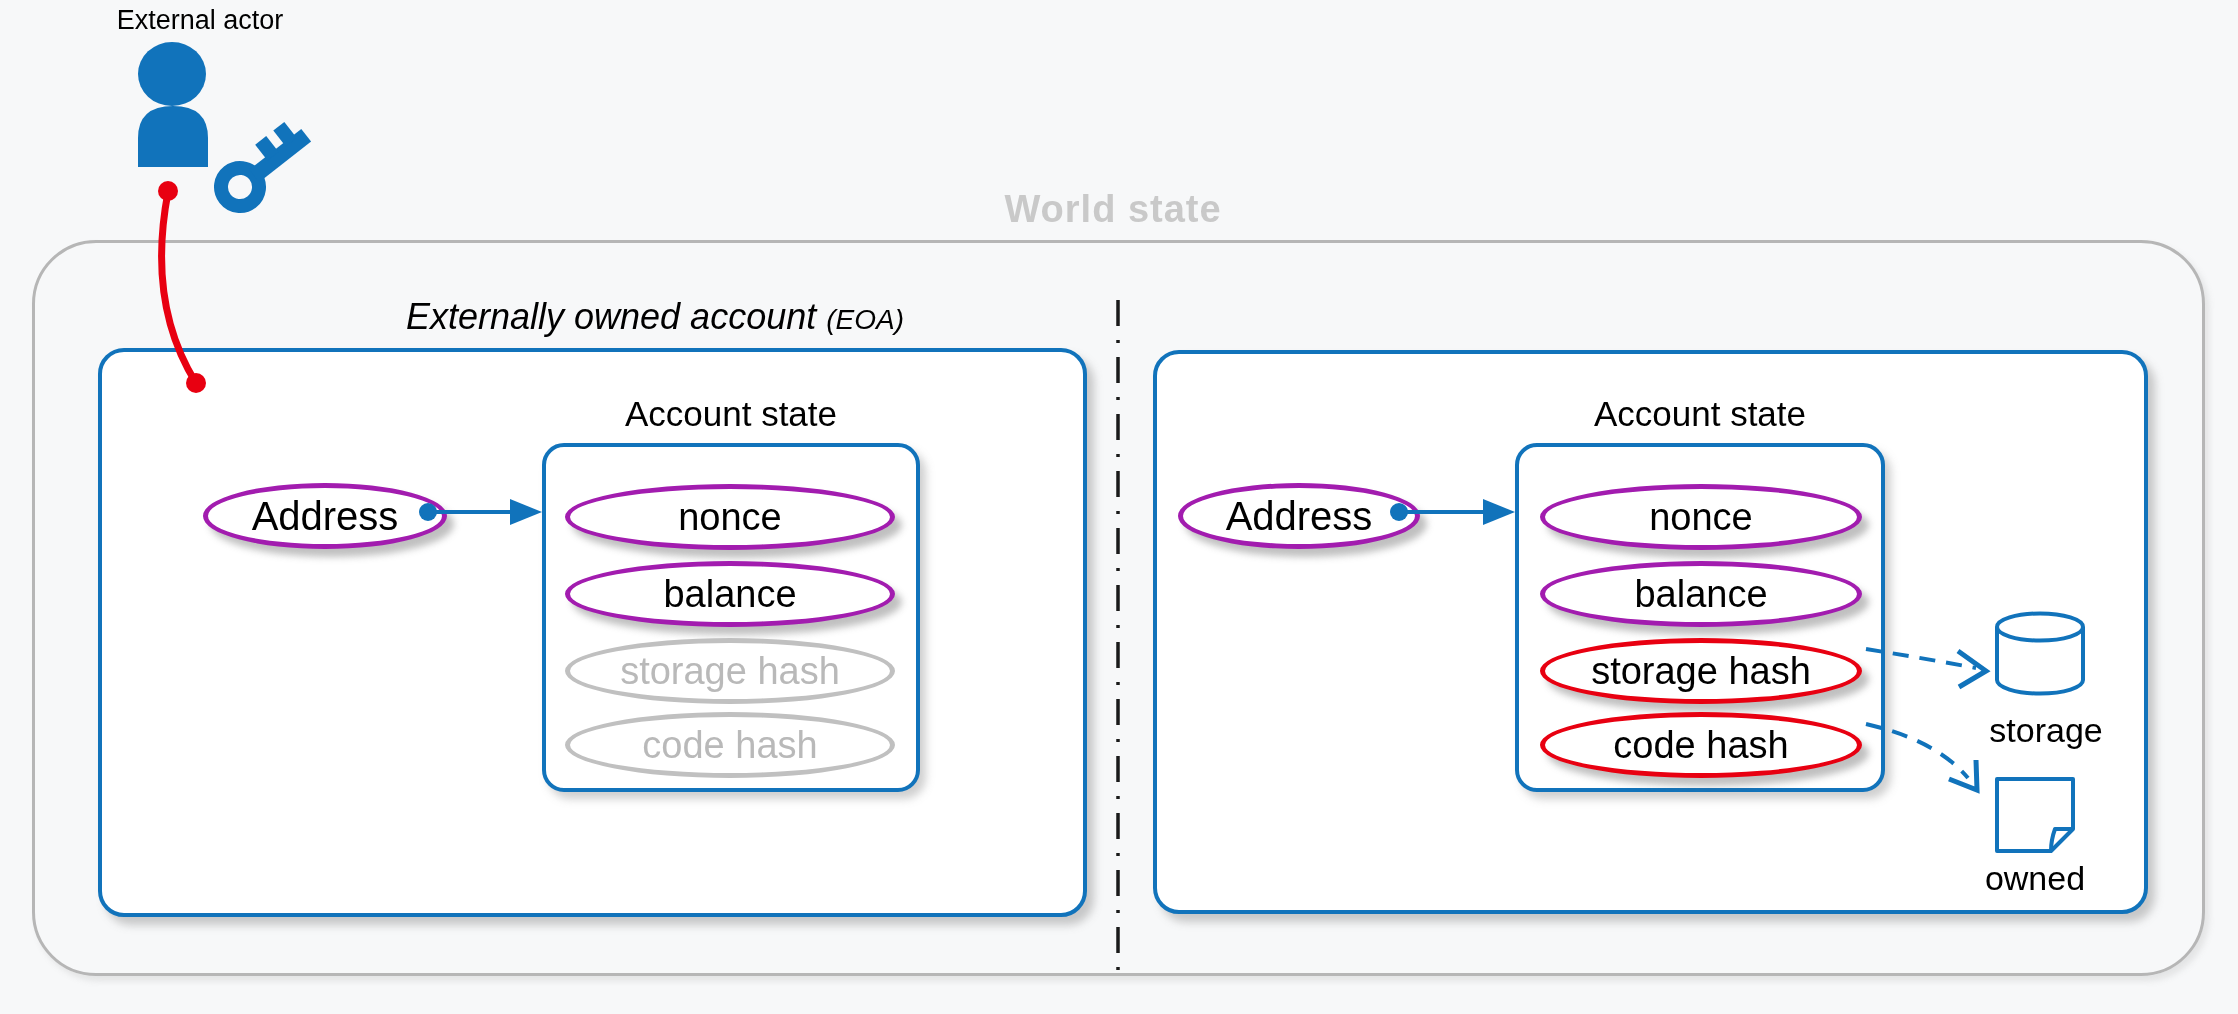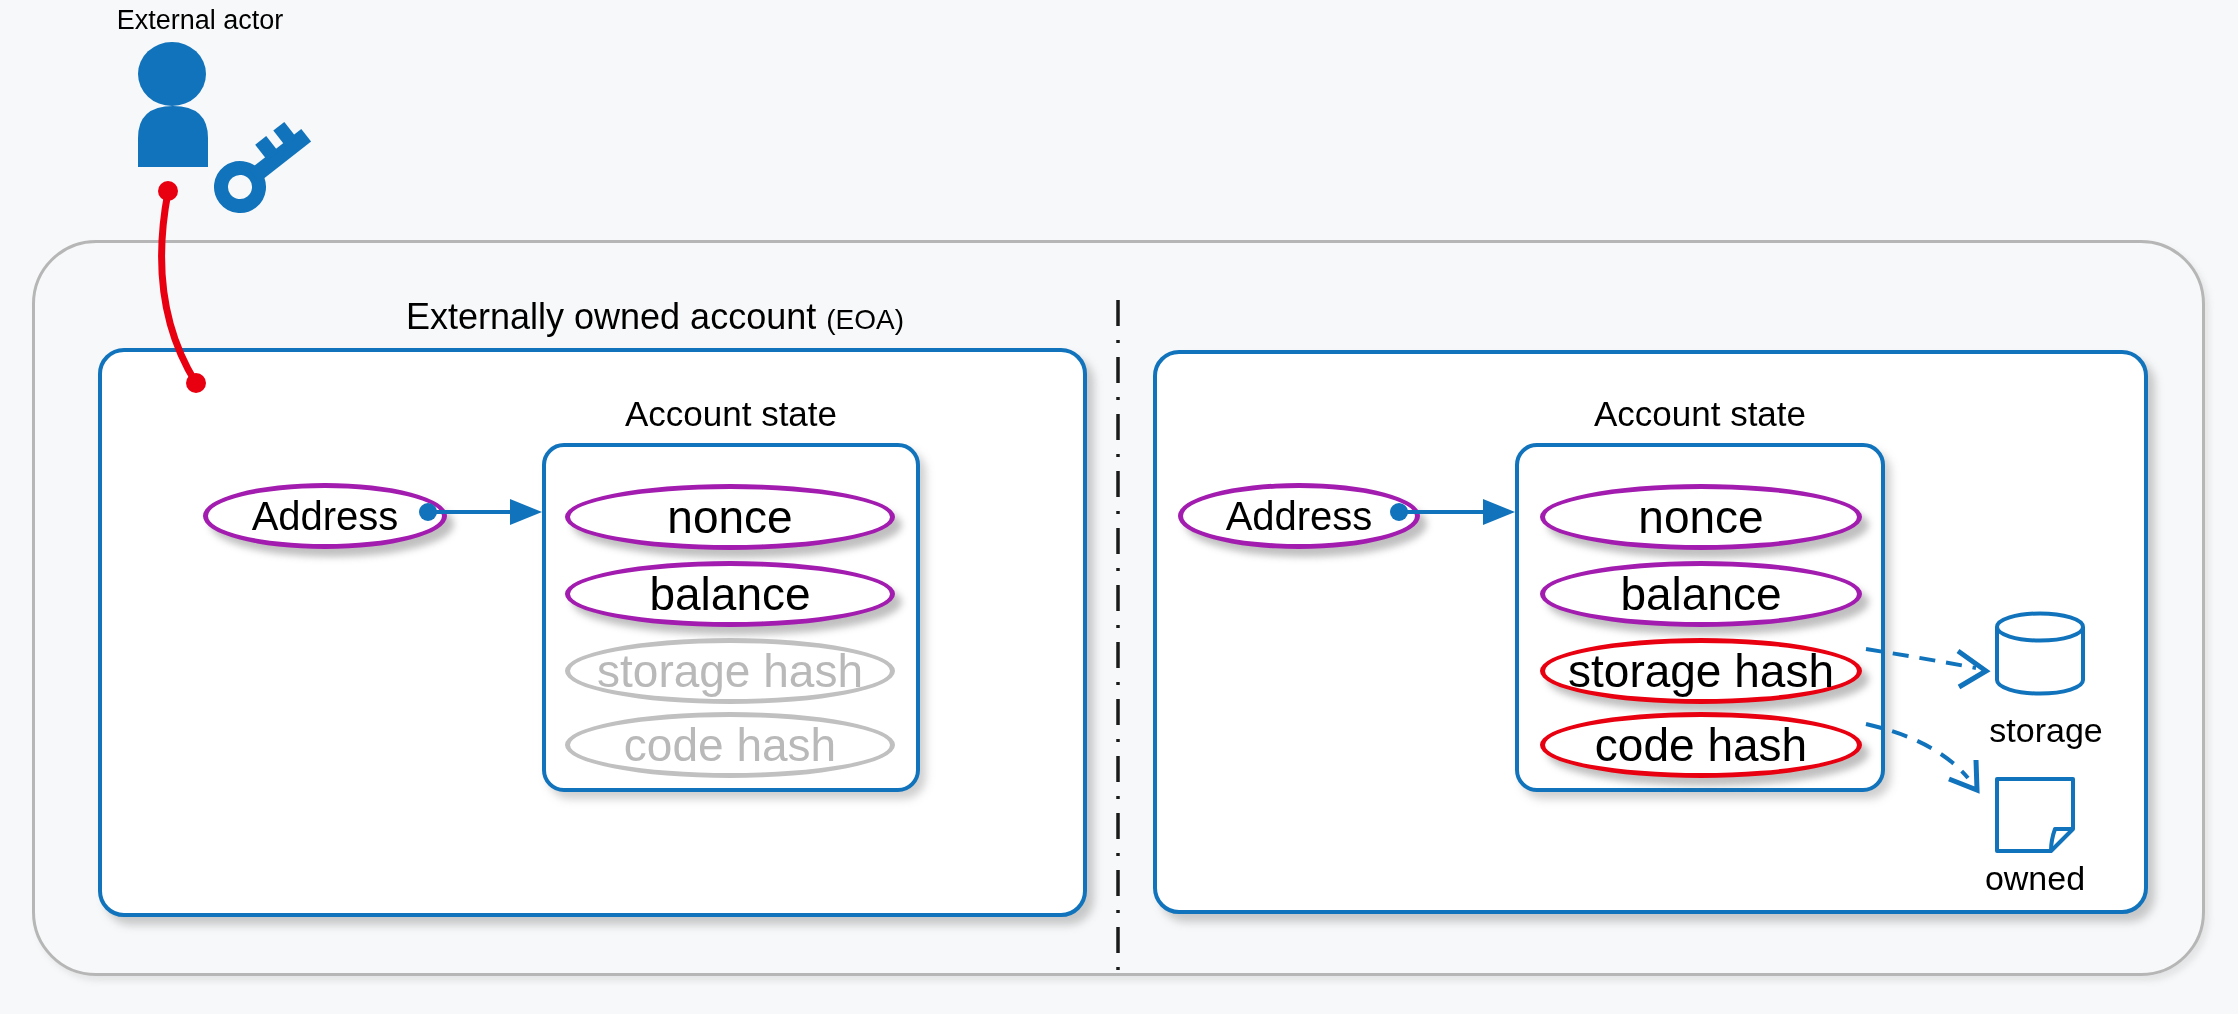--- a/index.html
+++ b/index.html
@@ -27,42 +27,42 @@
   .external-actor-label{left:58px;top:5px;width:284px;font-size:27px;}
 
   .panel{
     position:absolute;background:#ffffff;
     border:4px solid #1173bb;border-radius:26px;
     box-shadow:7px 8px 9px rgba(110,110,110,0.35);
   }
   .eoa-panel{left:98px;top:348px;width:981px;height:561px;}
   .contract-panel{left:1153px;top:350px;width:987px;height:556px;}
 
-  .panel-title{font-size:36px;}
+  .panel-title{font-size:36px;font-style:italic;}
   .panel-title .suffix{font-size:28px;}
   .eoa-title{left:255px;top:296px;width:800px;}
   .contract-title{left:1230px;top:298px;width:800px;}
 
   .account-state-title{font-size:35px;}
   .as-left{left:531px;top:394px;width:400px;}
   .as-right{left:1500px;top:394px;width:400px;}
 
   .inner-box{
     position:absolute;background:#ffffff;
     border:4px solid #1173bb;border-radius:22px;
     box-shadow:6px 7px 8px rgba(120,120,120,0.35);
   }
   .inner-left{left:542px;top:443px;width:370px;height:341px;}
   .inner-right{left:1515px;top:443px;width:362px;height:341px;}
 
   .oval{
     position:absolute;height:56px;background:#fff;
     border-radius:50%;
     display:flex;align-items:center;justify-content:center;
-    font-size:46px;
+    font-size:38px;
   }
   .oval.blue{border:5px solid #a21caf;box-shadow:7px 8px 7px rgba(115,115,115,0.45);}
   .oval.red{border:5px solid #e80011;box-shadow:7px 8px 7px rgba(115,115,115,0.45);}
   .oval.muted{border:5px solid #c0c0c0;color:#b9b9b9;box-shadow:none;}
 
   .address-oval{font-size:40px;}
   .addr-left{left:203px;top:483px;width:234px;}
   .addr-right{left:1178px;top:483px;width:232px;}
 
   .fld-l{left:565px;width:320px;}
@@ -76,20 +76,21 @@
   .code-label{left:1935px;top:859px;width:200px;font-size:34px;}
 
   svg.overlay{position:absolute;left:0;top:0;pointer-events:none;}
 </style>
 </head>
 <body>
 
 <div class="canvas">
 
   <div class="label external-actor-label">External actor</div>
+  <div class="label world-state-label">World state</div>
 
   <div class="world-box"></div>
 
   <div class="label panel-title eoa-title">
     <span>Externally owned account</span>
     <span class="suffix">(EOA)</span>
   </div>
 
   <div class="panel eoa-panel"></div>
   <div class="panel contract-panel"></div>

